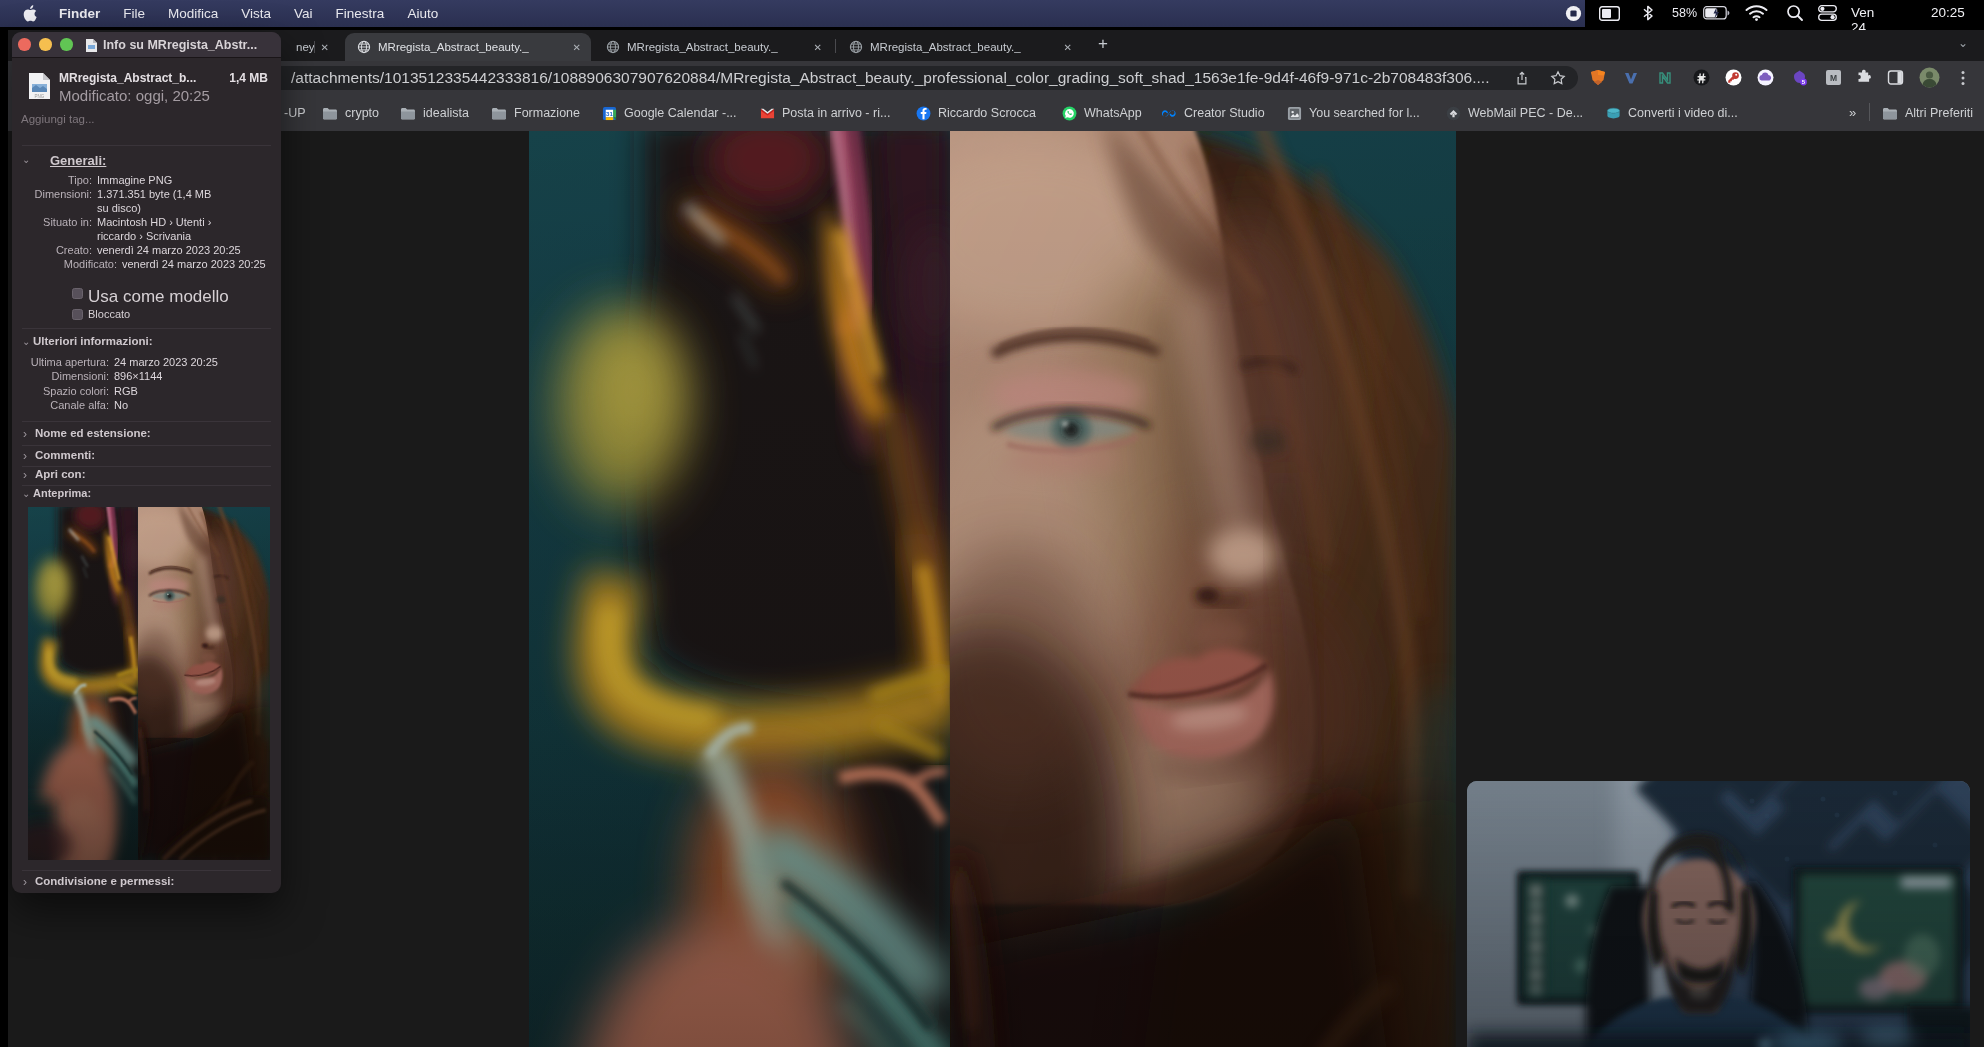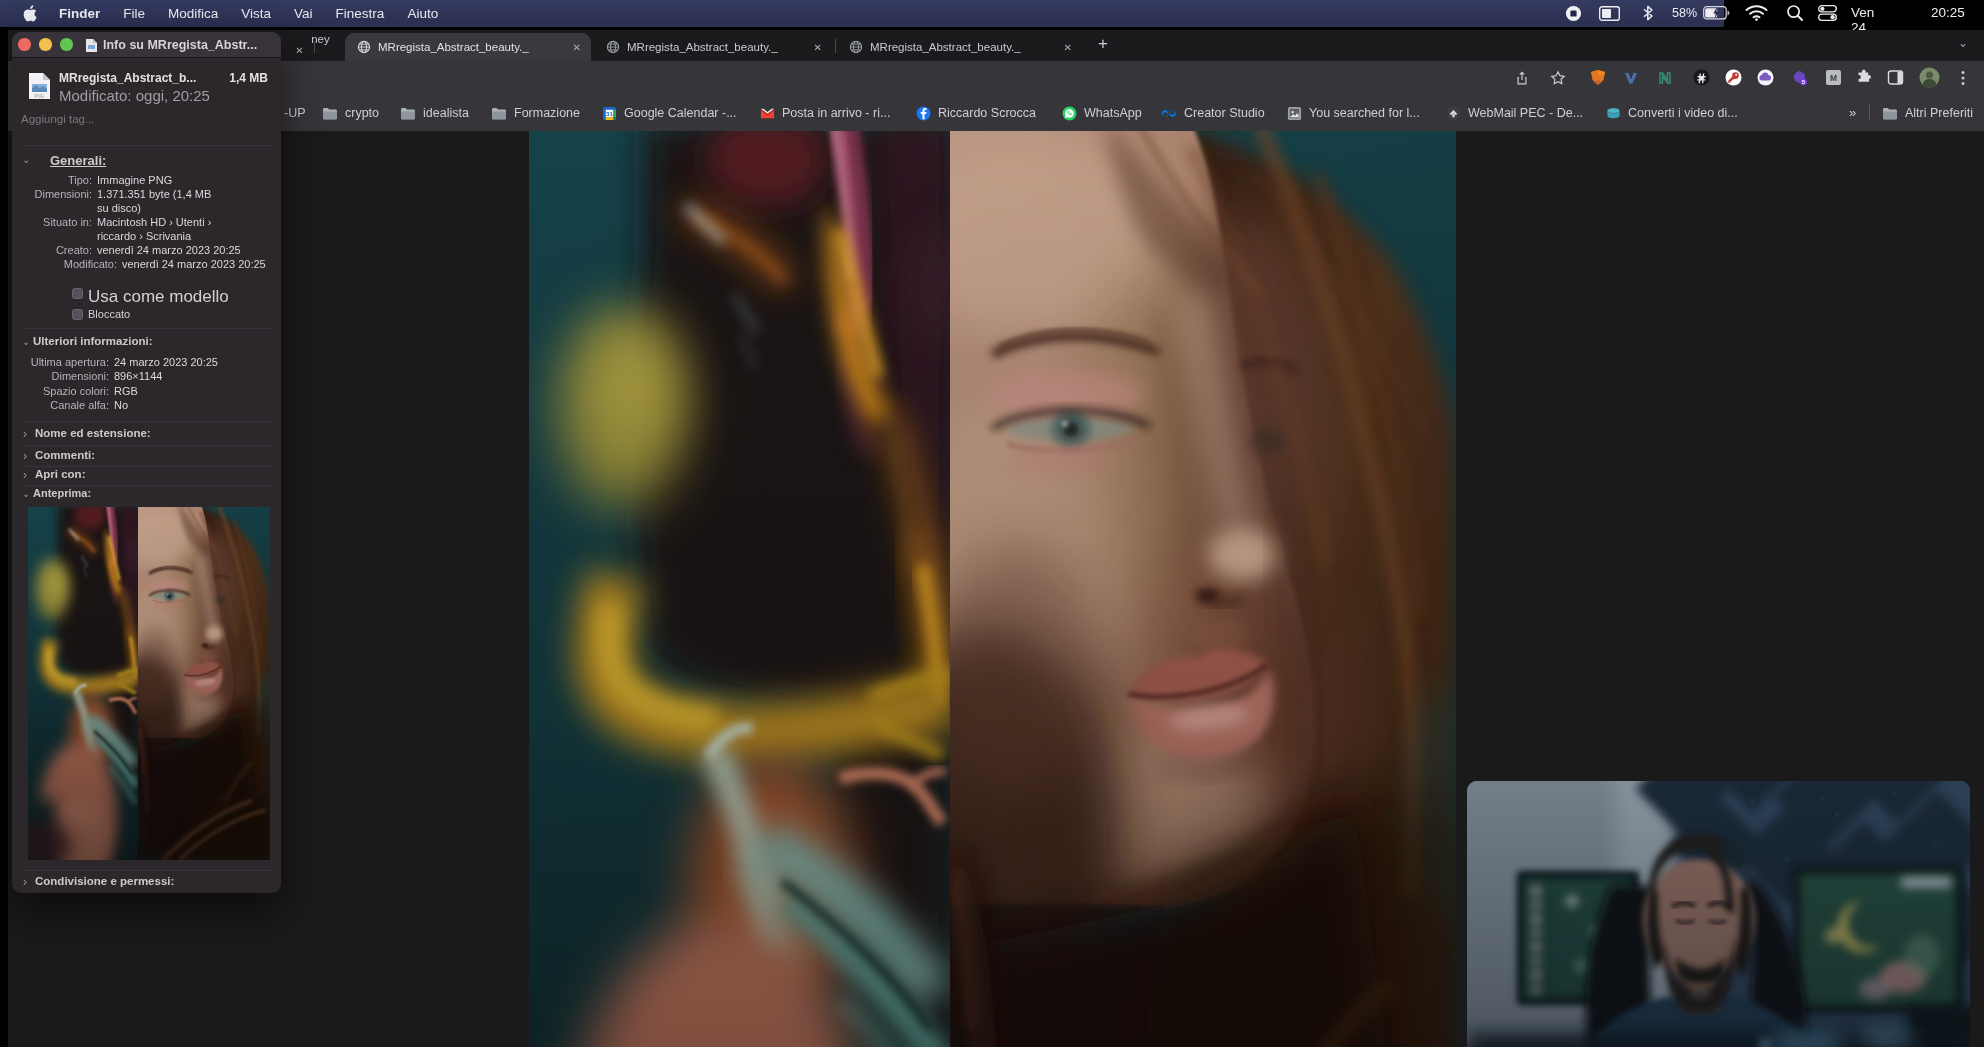--- a/index.html
+++ b/index.html
@@ -1,20 +1,20 @@
 <!DOCTYPE html>
 <html><head>
 <meta charset="utf-8">
 <style>
 * { margin:0; padding:0; box-sizing:border-box; }
 html,body { width:1984px; height:1047px; overflow:hidden; background:#000; font-family:"Liberation Sans", sans-serif; }
 #stage { position:absolute; left:0; top:0; width:1984px; height:1047px; }
 
 
-#menubar { position:absolute; left:0; top:0; width:1724px; height:27px;
+#menubar { position:absolute; left:0; top:0; width:1585px; height:27px;
   background:linear-gradient(180deg,#353b60 0%,#2a2f50 100%);
   display:flex; align-items:center; color:#e8e8ee; font-size:13.5px; }
 
 #menubar .mi { margin-left:0; }
 
 
 #browser { position:absolute; left:8px; top:30px; width:1976px; height:1017px; background:#1b1b1d; }
 #tabstrip { position:absolute; left:0; top:0; width:100%; height:31px; background:#1b1b1d; }
 .tab { position:absolute; top:3px; height:28px; border-radius:9px 9px 0 0; display:flex; align-items:center; color:#c7cbd1; font-size:11.5px; }
 .tab .ticon { width:14px; height:14px; margin-right:7px; flex:0 0 auto; }
@@ -280,21 +280,21 @@
         <circle cx="4.4" cy="3.8" r="2.1" fill="#ececf2"></circle>
         <rect x=".7" y="9.1" width="17.6" height="6.2" rx="3.1" fill="none" stroke="#ececf2" stroke-width="1.3"></rect>
         <circle cx="14.6" cy="12.2" r="2.1" fill="#ececf2"></circle>
       </svg>
     <span style="position:absolute; left:1851px; top:5px; font-size:13.5px; color:#f0f0f4;">Ven 24 mar</span>
     <span style="position:absolute; left:1931px; top:5px; font-size:13.5px; color:#f0f0f4;">20:25</span>
   </div>
 
   <div id="browser">
     <div id="tabstrip">
-      <div class="tab" style="left:250px; width:87px;flex-direction:column;">
+      <div class="tab" style="left:250px; width:87px;">
           <span style="margin-left:38px;">ney</span>
         <span class="tsep" style="position:absolute; right:30px; top:8px; width:1px; height:12px; background:#4a4a4e;"></span>
         <span class="tclose">✕</span>
         </div>
       <div class="tab active" style="left:337px; width:246px; background:#393a3e; color:#dfe1e5;">
         <svg class="ticon" style="margin-left:12px;" viewBox="0 0 16 16">
             <circle cx="8" cy="8" r="6.4" fill="none" stroke="#dadce0" stroke-width="1.3"></circle>
             <ellipse cx="8" cy="8" rx="2.9" ry="6.4" fill="none" stroke="#dadce0" stroke-width="1.1"></ellipse>
             <path d="M1.8 8h12.4M2.8 4.7h10.4M2.8 11.3h10.4" stroke="#dadce0" stroke-width="1.1" fill="none"></path>
           </svg>
@@ -317,20 +317,21 @@
             <ellipse cx="8" cy="8" rx="2.9" ry="6.4" fill="none" stroke="#9aa0a6" stroke-width="1.1"></ellipse>
             <path d="M1.8 8h12.4M2.8 4.7h10.4M2.8 11.3h10.4" stroke="#9aa0a6" stroke-width="1.1" fill="none"></path>
           </svg>
         <span class="ttext">MRregista_Abstract_beauty._</span>
           <span class="tclose">✕</span>
         </div>
       <span style="position:absolute; left:1090px; top:4px; color:#c7cbd1; font-size:17px; font-weight:300;">+</span>
       <span style="position:absolute; left:1950px; top:6px; color:#9aa0a6; font-size:12px;">⌄</span>
     </div>
     <div id="toolbar">
+      <div id="urlfield">/attachments/1013512335442333816/1088906307907620884/MRregista_Abstract_beauty._professional_color_grading_soft_shad_1563e1fe-9d4f-46f9-971c-2b708483f306....</div>
       <svg style="position:absolute; left:1506px; top:9px; width:16px; height:16px;" viewBox="0 0 16 16">
           <path d="M8 1.5l2.6 2.6-.8.8L8.6 3.7V10H7.4V3.7L6.2 4.9l-.8-.8z" fill="#c8cace"></path>
           <path d="M3.5 7H5v1.2H4.7v5h6.6v-5H11V7h1.5v7.5h-9z" fill="#c8cace"></path>
         </svg>
       <svg style="position:absolute; left:1542px; top:9px; width:16px; height:16px;" viewBox="0 0 16 16">
           <path d="M8 1.8l1.9 3.9 4.3.6-3.1 3 .7 4.3L8 11.6l-3.8 2 .7-4.3-3.1-3 4.3-.6z" fill="none" stroke="#c8cace" stroke-width="1.2"></path>
         </svg>
       <svg style="position:absolute; left:1581px; top:8px; width:18px; height:18px;" viewBox="0 0 18 18">
           <path d="M2 3l7-2 7 2-1.5 8L9 16 3.5 11z" fill="#e27625"></path>
           <path d="M9 1l7 2-1.2 3.5L9 6z" fill="#f5841f"></path>

